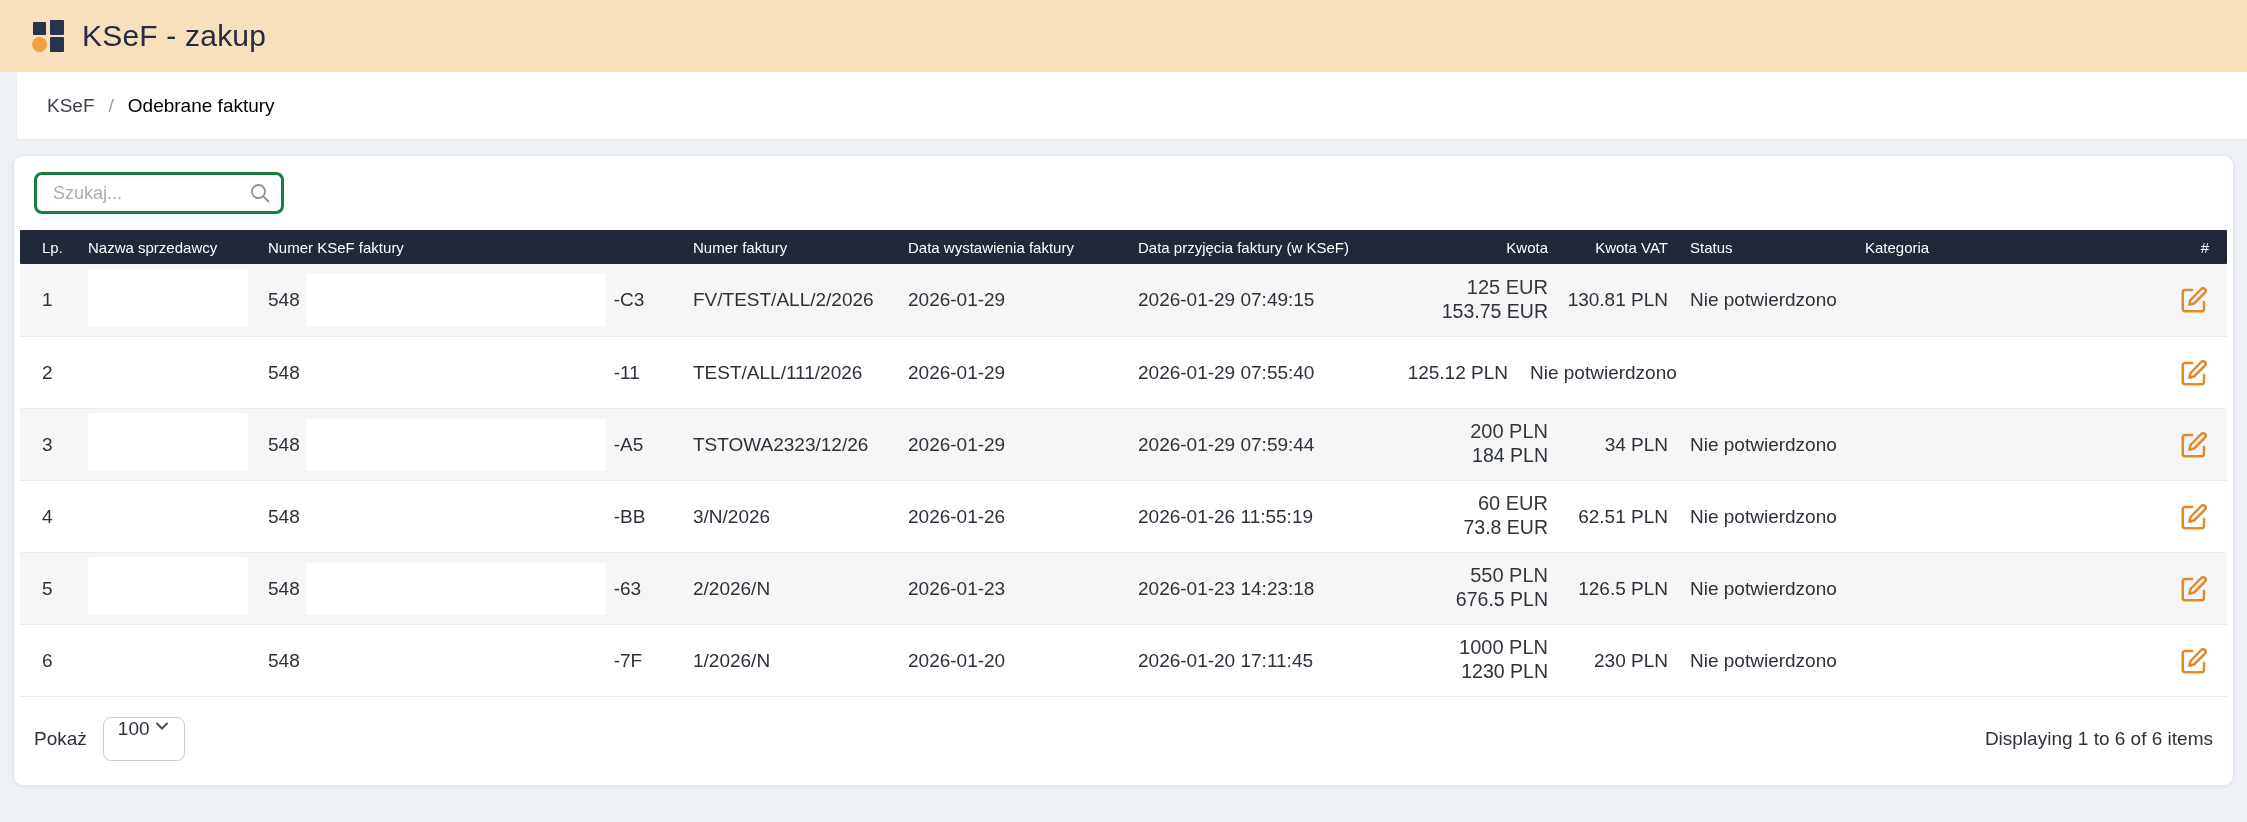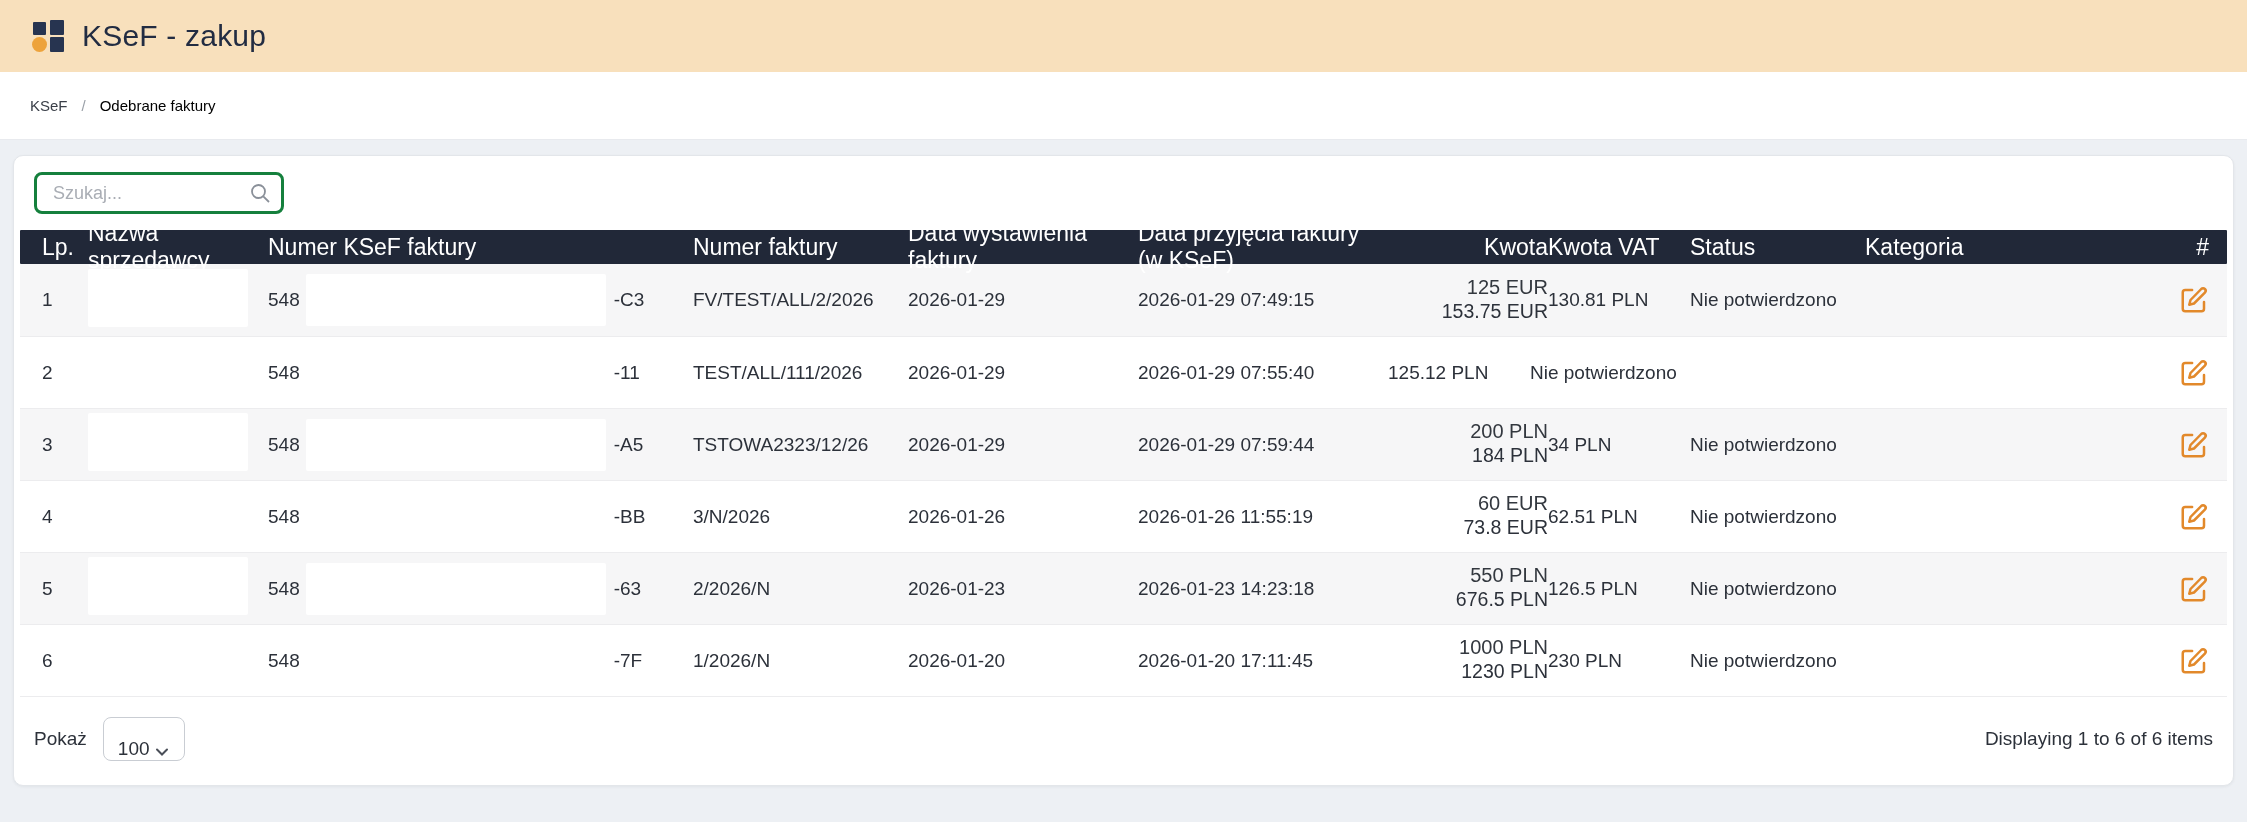--- a/index.html
+++ b/index.html
@@ -7,75 +7,75 @@
     font-family:"Liberation Sans","DejaVu Sans",sans-serif;
     background:#edf0f4; color:#2c313a; }
 
   
   .appbar { height:72px; background:#f8e0bc; display:flex; align-items:center; padding:0 30px; }
   .logo { width:36px; height:36px; margin-right:16px; flex:0 0 auto; }
   .app-title { font-size:30px; font-weight:500; color:#222c42; letter-spacing:.2px; }
 
   
   .breadbar { height:68px; background:#ffffff; display:flex; align-items:center;
-    padding:0 30px; font-size:15px; border-bottom:1px solid #e8eaee; }
+    padding:0 30px; font-size:19px; border-bottom:1px solid #e8eaee;margin-left:17px; }
   .crumb-root { color:#3a3f48; cursor:pointer; }
   .crumb-sep { color:#9aa0a8; margin:0 14px; }
   .crumb-current { color:#000000; }
 
   
   .page { padding:15px 13px; }
   .card { background:#fff; border:1px solid #e3e6ea; border-radius:10px;
     box-shadow:0 1px 3px rgba(20,30,50,.06); padding:16px 6px 0 6px; }
 
   
   .search-wrap { position:relative; width:250px; height:42px; margin:0 0 16px 14px; }
   .search-wrap input { width:100%; height:100%; border:3px solid #15803d; border-radius:8px;
     padding:0 46px 0 16px; font-size:18px; color:#2c313a; outline:none;
     font-family:"Liberation Sans","DejaVu Sans",sans-serif; }
   .search-wrap input::placeholder { color:#a9adb4; }
   .search-icon { position:absolute; right:12px; top:9px; width:24px; height:24px; }
 
   
   .table { width:100%; }
   .thead { display:flex; align-items:center; background:#212838; color:#fff;
-    height:34px; font-size:23px; padding:0 18px; border-radius:1px; }
+    height:34px; font-size:15px; padding:0 18px; border-radius:1px; }
   .tr { display:flex; align-items:center; height:72px; padding:0 18px; font-size:19px; }
   .tr:nth-child(odd) { background:#f6f6f7; }
   .tr + .tr { border-top:1px solid #ececee; }
 
   .col-lp       { width:50px;  padding-left:4px; }
   .col-seller   { width:180px; }
   .col-ksef     { width:425px; display:flex; align-items:center; }
   .col-invoice  { width:215px; }
   .col-issue    { width:230px; }
   .col-received { width:250px; }
   .col-amount   { width:160px; text-align:right; }
-  .col-vat      { width:120px; }
+  .col-vat      { width:120px; text-align:right; }
   .col-status   { width:175px; padding-left:22px; }
   .col-category { flex:1; padding-left:22px; }
   .col-actions  { width:64px; display:flex; justify-content:flex-end; align-items:center; }
   .thead .col-actions { display:block; text-align:right; }
 
   
   .redact { display:inline-block; background:#ffffff; border-radius:2px; }
   .seller-redact { width:160px; height:58px; }
   .ksef-redact { width:300px; height:52px; margin:0 8px 0 6px; }
 
   .amt-top { font-size:20px; line-height:21px; color:#33383f; }
   .amt-bottom { font-size:19.5px; line-height:26px; }
 
   .edit-btn { width:30px; height:30px; cursor:pointer; background:none; border:none; padding:0; }
 
   
   .card-footer { display:flex; align-items:center; justify-content:space-between;
     border-top:1px solid #ececee; padding:20px 14px 24px 14px; font-size:19px; }
   .pagesize { display:flex; align-items:center; }
   .pagesize-label { margin-right:16px; }
-  .pagesize-select { display:flex; align-items:flex-end; gap:4px; border:1px solid #c9cdd3;
+  .pagesize-select { display:flex; align-items:flex-start; gap:4px; border:1px solid #c9cdd3;
     border-radius:8px; height:44px; padding:0 14px; cursor:pointer; background:#fff; font-size:19px; }
   .summary { color:#2c313a; }
 </style>
 </head>
 <body>
 
 <header class="appbar">
   <span class="logo">
     <svg viewBox="0 0 36 36" width="36" height="36">
       <rect x="3" y="4" width="13" height="13" rx="1" fill="#273450"></rect>

